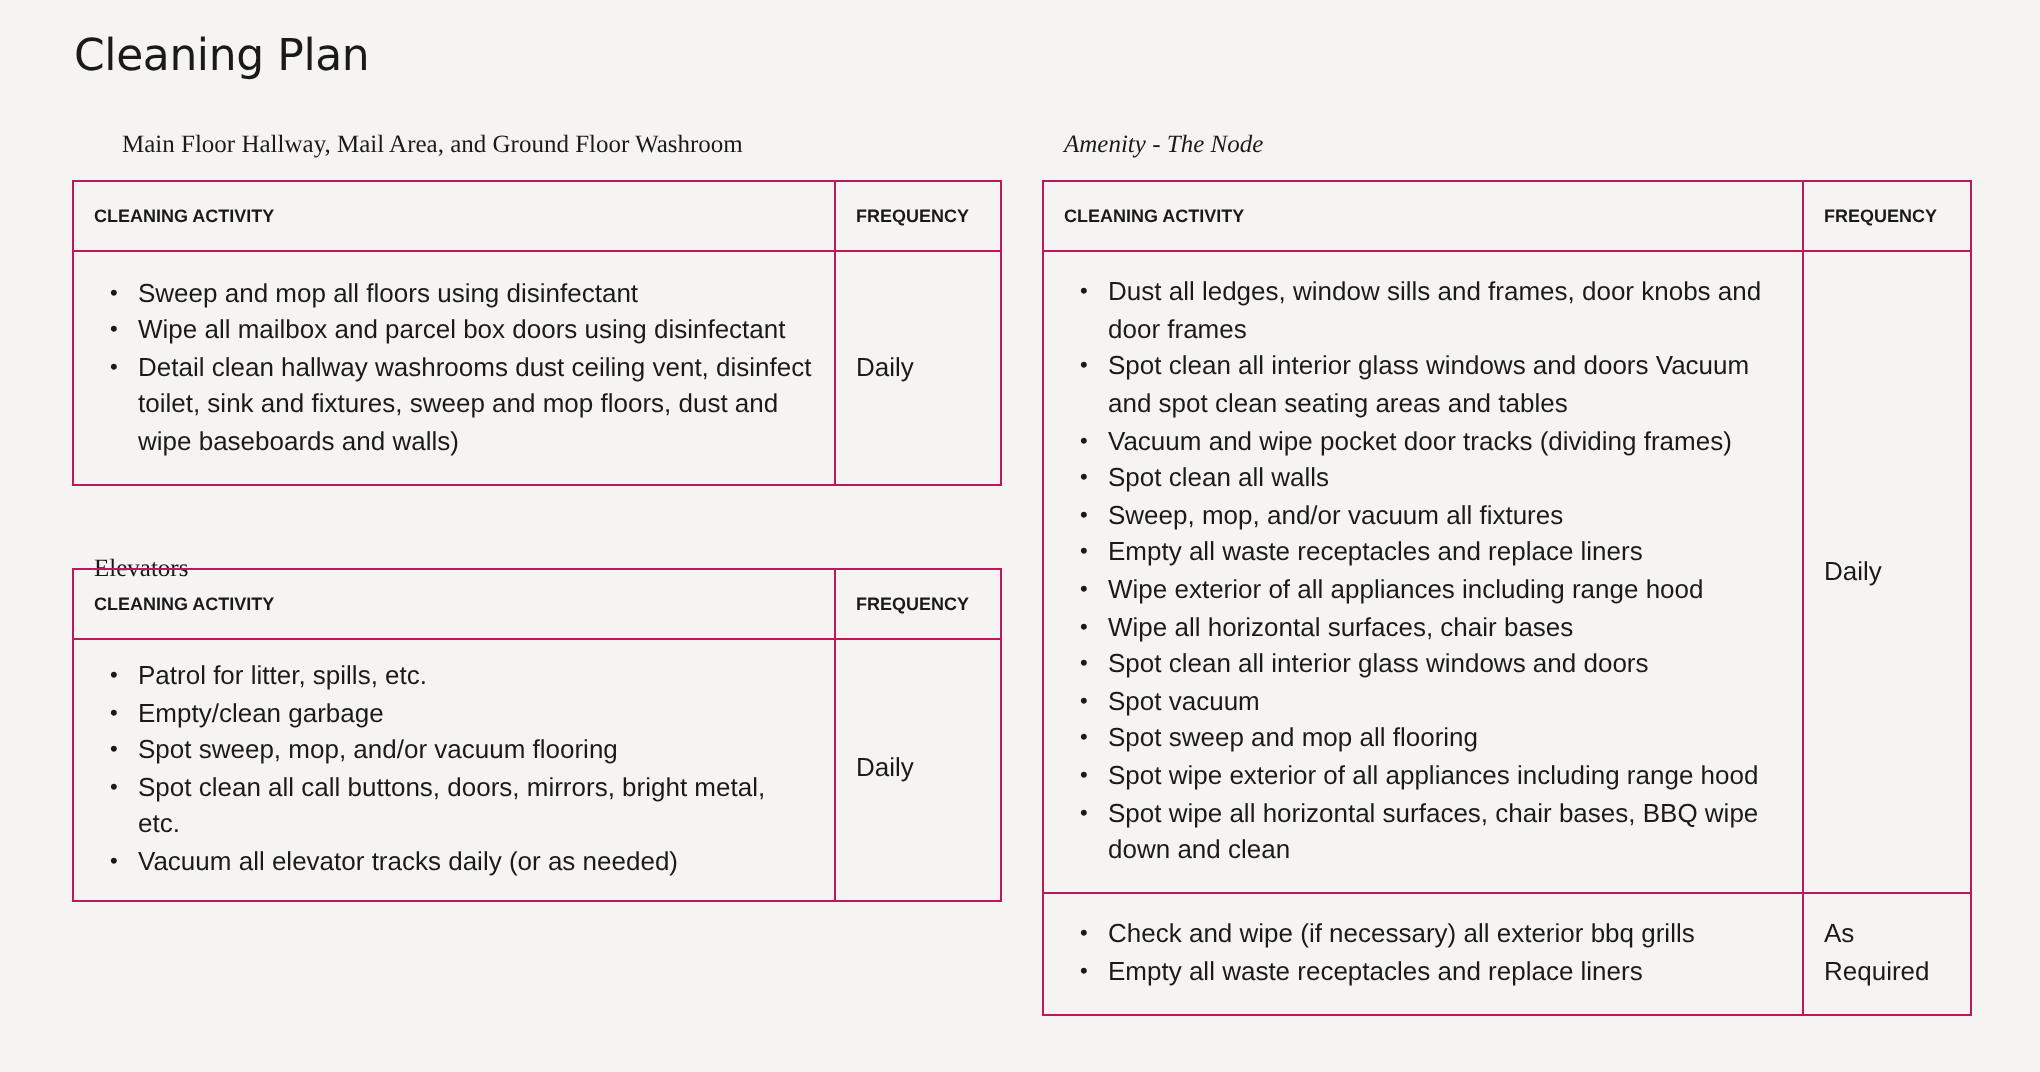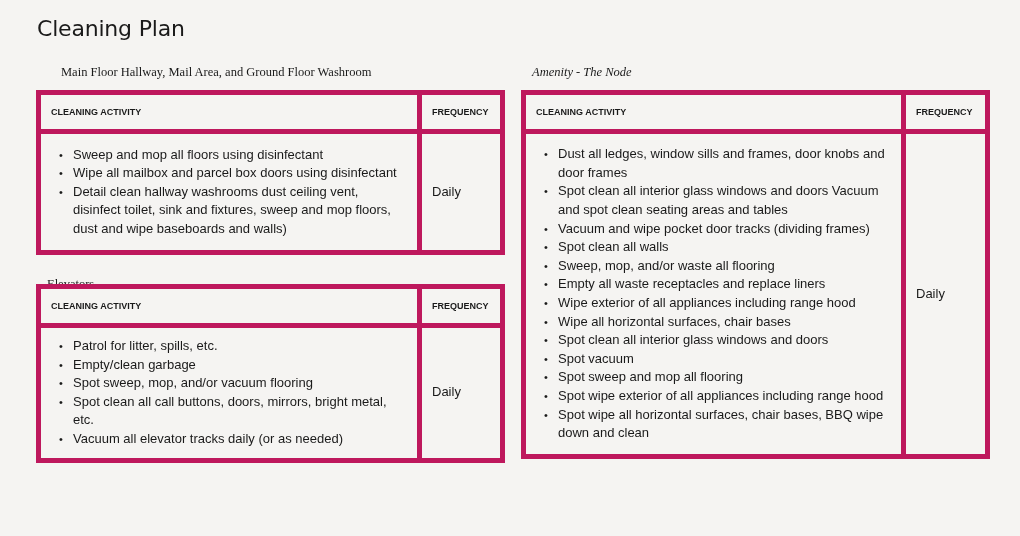--- a/index.html
+++ b/index.html
@@ -11,21 +11,21 @@
     position: absolute; left: 37px; top: 16px; font-size: 22px; font-weight: normal;
     font-family: "DejaVu Sans", sans-serif; letter-spacing: -0.2px; margin: 0;
   }
   .section-title {
     position: absolute; font-family: "Liberation Serif", serif; font-size: 12.5px; margin: 0; font-weight: normal;
   }
   table.plan {
     position: absolute; border-collapse: collapse; table-layout: fixed;
     border: 1px solid #2a2a2a;
   }
-  table.plan th, table.plan td { border: 5px solid #be185d; vertical-align: middle; }
+  table.plan th, table.plan td { border: 1px solid #be185d; vertical-align: middle; }
   table.plan th {
     text-align: left; font-size: 9px; font-weight: bold; letter-spacing: 0px;
     padding: 0 10px; height: 34px; font-family: "Liberation Sans", sans-serif;
   }
   table.plan td { font-size: 13px; line-height: 18.6px; }
   td.activity { padding: 9px 10px 9px 10px; }
   td.freq { padding: 0 10px; }
   ul { margin: 0; padding-left: 22px; list-style: none; }
   ul li { position: relative; }
   ul li::before {
@@ -98,27 +98,38 @@
     <th>CLEANING ACTIVITY</th>
     <th>FREQUENCY</th>
   </tr>
   <tr>
     <td class="activity" style="height:302px;">
       <ul>
             <li>Dust all ledges, window sills and frames, door knobs and door frames</li>
             <li>Spot clean all interior glass windows and doors  Vacuum and spot clean seating areas and tables</li>
             <li>Vacuum and wipe pocket door tracks (dividing frames)</li>
             <li>Spot clean all walls</li>
-            <li>Sweep, mop, and/or waste all flooring</li>
+            <li>Sweep, mop, and/or vacuum all fixtures</li>
             <li>Empty all waste receptacles and replace liners</li>
             <li>Wipe exterior of all appliances including range hood</li>
             <li>Wipe all horizontal surfaces, chair bases</li>
             <li>Spot clean all interior glass windows and doors</li>
             <li>Spot vacuum</li>
             <li>Spot sweep and mop all flooring</li>
             <li>Spot wipe exterior of all appliances including range hood</li>
             <li>Spot wipe all horizontal surfaces, chair bases, BBQ wipe down and clean</li>
           </ul>
     </td>
     <td class="freq">Daily</td>
   </tr>
+  <tr>
+    <td class="activity" style="height:42px;">
+      <ul>
+            <li>Check and wipe (if necessary) all exterior bbq grills</li>
+            <li>Empty all waste receptacles and replace liners</li>
+          </ul>
+    </td>
+    <td class="freq" style="width:60px;">
+      <div style="width:60px;">As Required</div>
+    </td>
+  </tr>
 </tbody>
   </table>
 
 </body></html>

